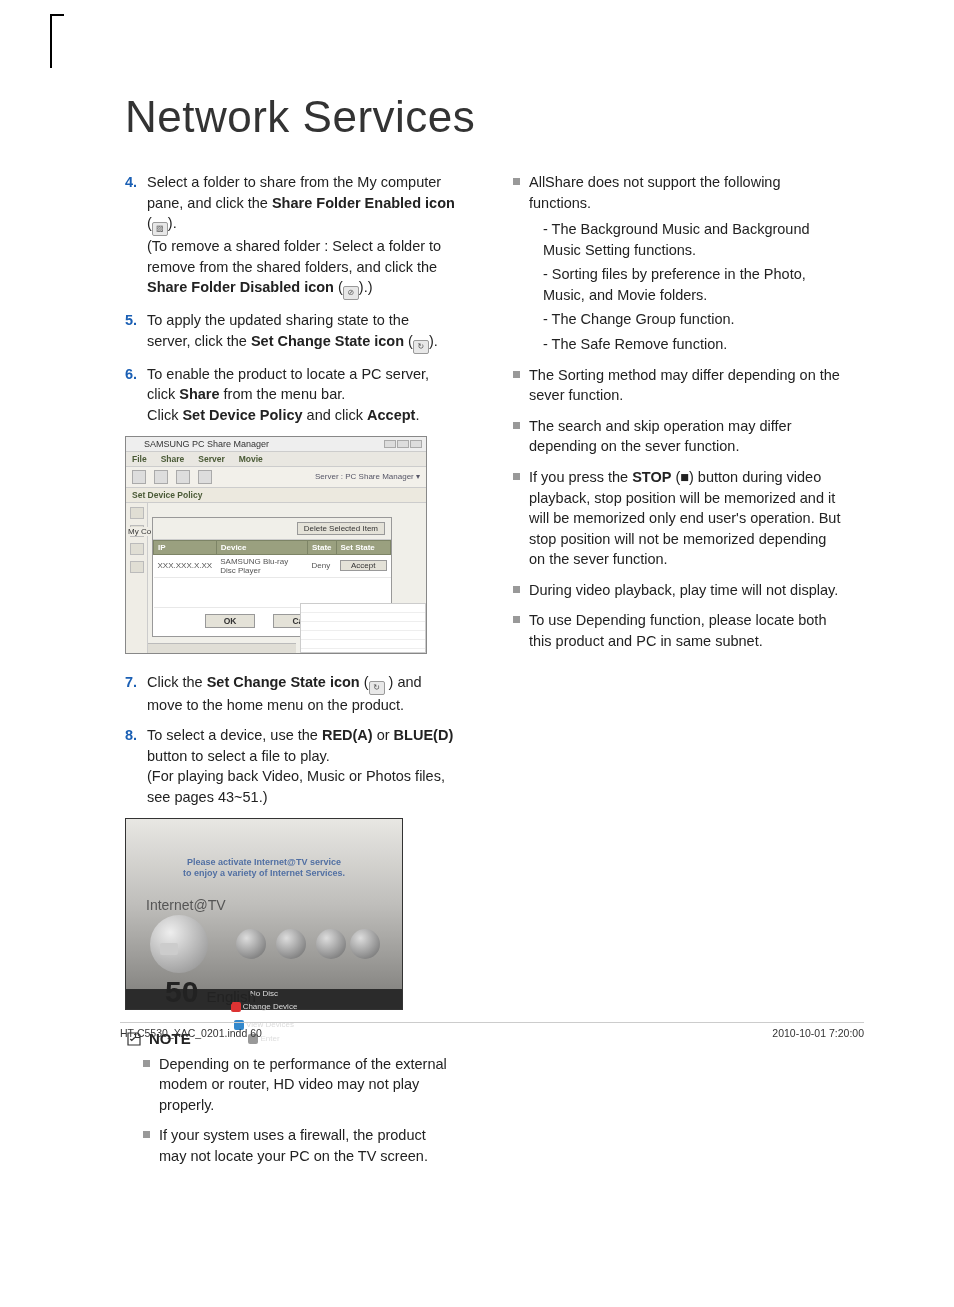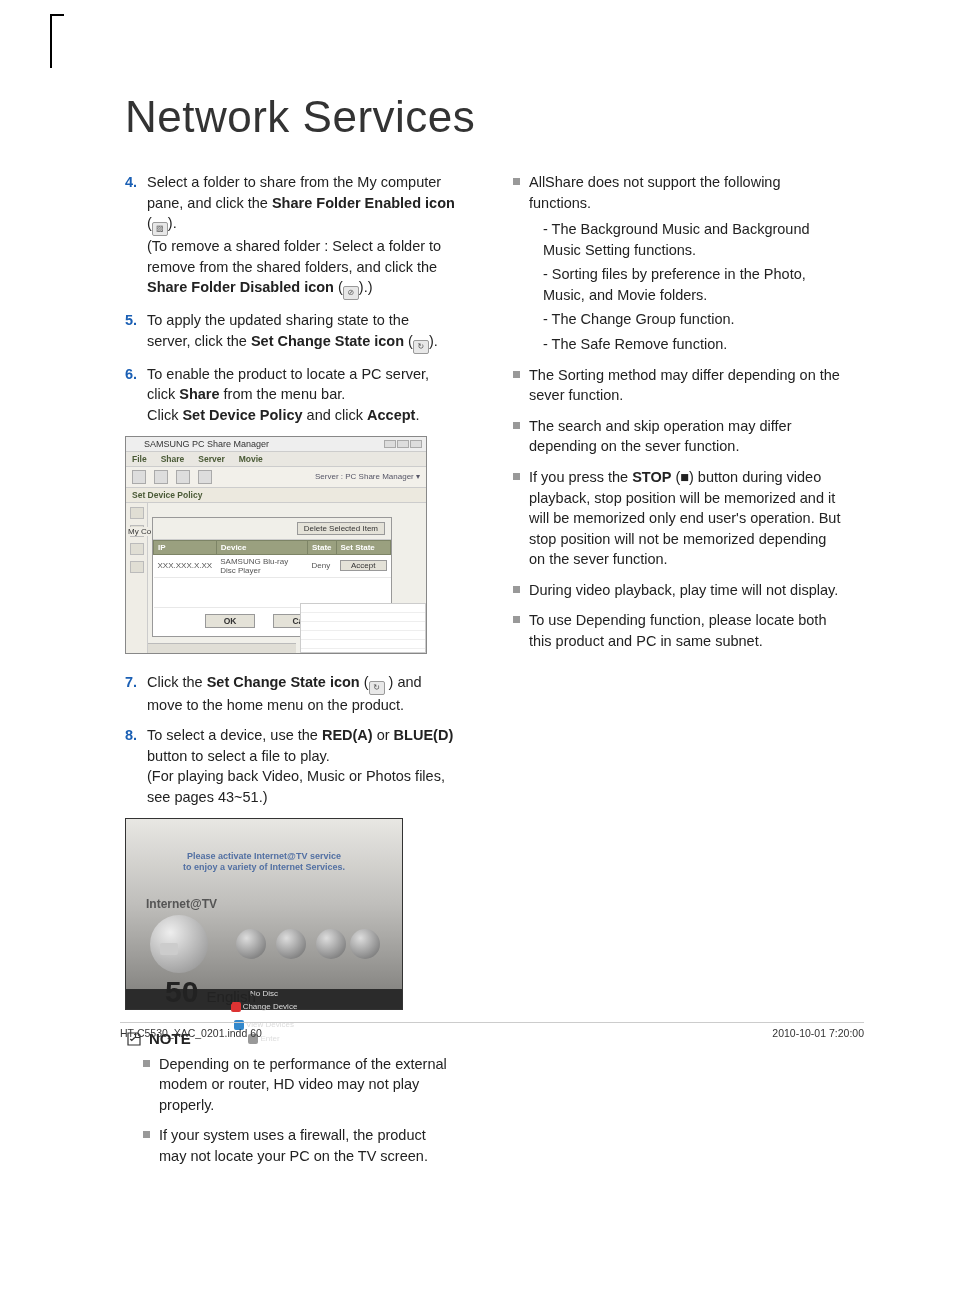--- a/index.html
+++ b/index.html
@@ -168,26 +168,26 @@
   .tv {
     width: 278px;
     border: 1px solid #333;
     margin: 8px 0 20px 0;
     background: linear-gradient(180deg,#e8e7e3 0%, #bfbebb 45%, #7b7a77 100%);
     color:#fff; font-size:9px;
     position: relative;
     height: 192px;
   }
   .tv .banner{
-    position:absolute; top:32px; left:20px; right:20px;
+    position:absolute; top:38px; left:20px; right:20px;
     text-align:center; color:#5270a3; font-weight:bold; font-size:9px;
     line-height:1.3;
   }
   .tv .itv-label{
-    position:absolute; left:20px; top:78px; color:#555; font-size:12px; font-weight:bold;
+    position:absolute; left:20px; top:78px; color:#555; font-size:14px; font-weight:normal;
   }
   .tv .bigcircle{
     position:absolute; left:24px; top:96px;
     width:58px;height:58px;border-radius:50%;
     background: radial-gradient(circle at 35% 30%, #eee, #888);
   }
   .tv .bigcircle .inner{
     position:absolute;left:10px;top:28px;width:18px;height:12px;
     background:#ccc;border-radius:2px;
   }

